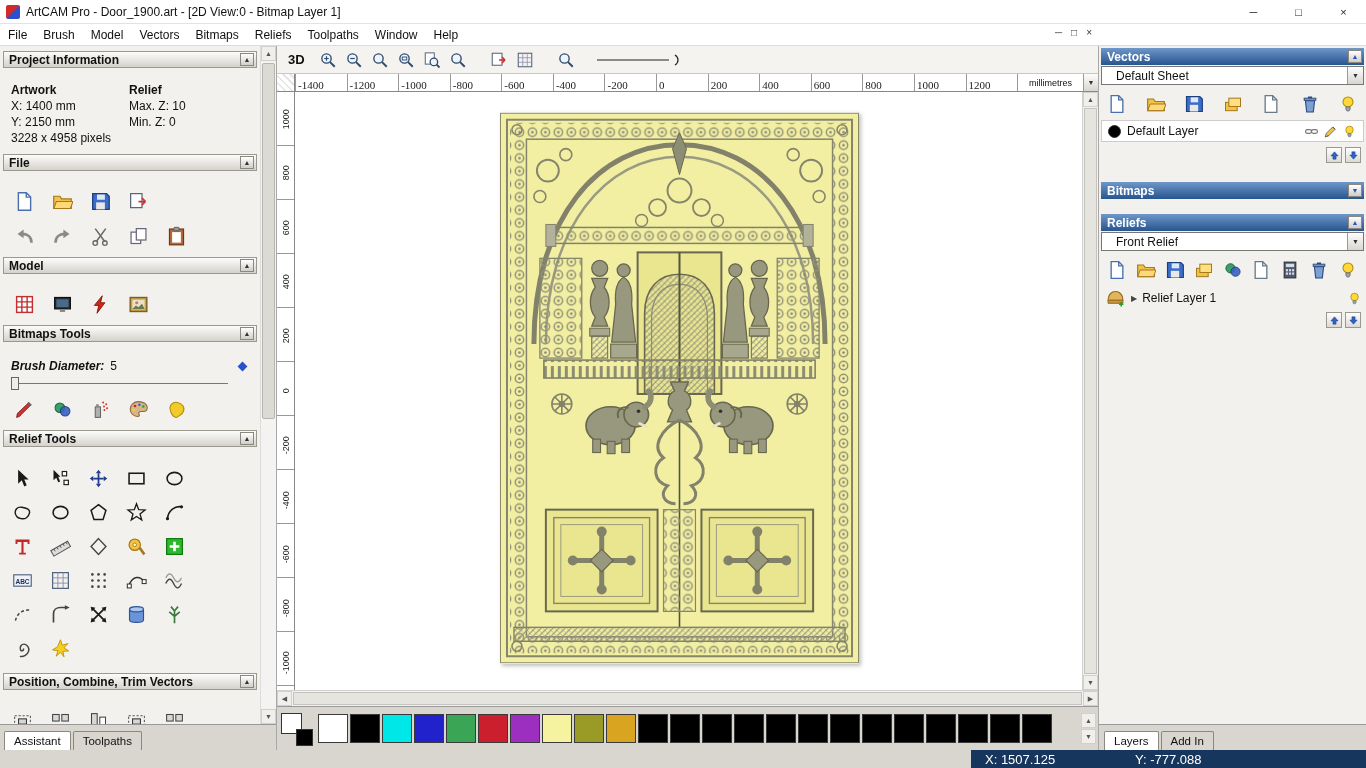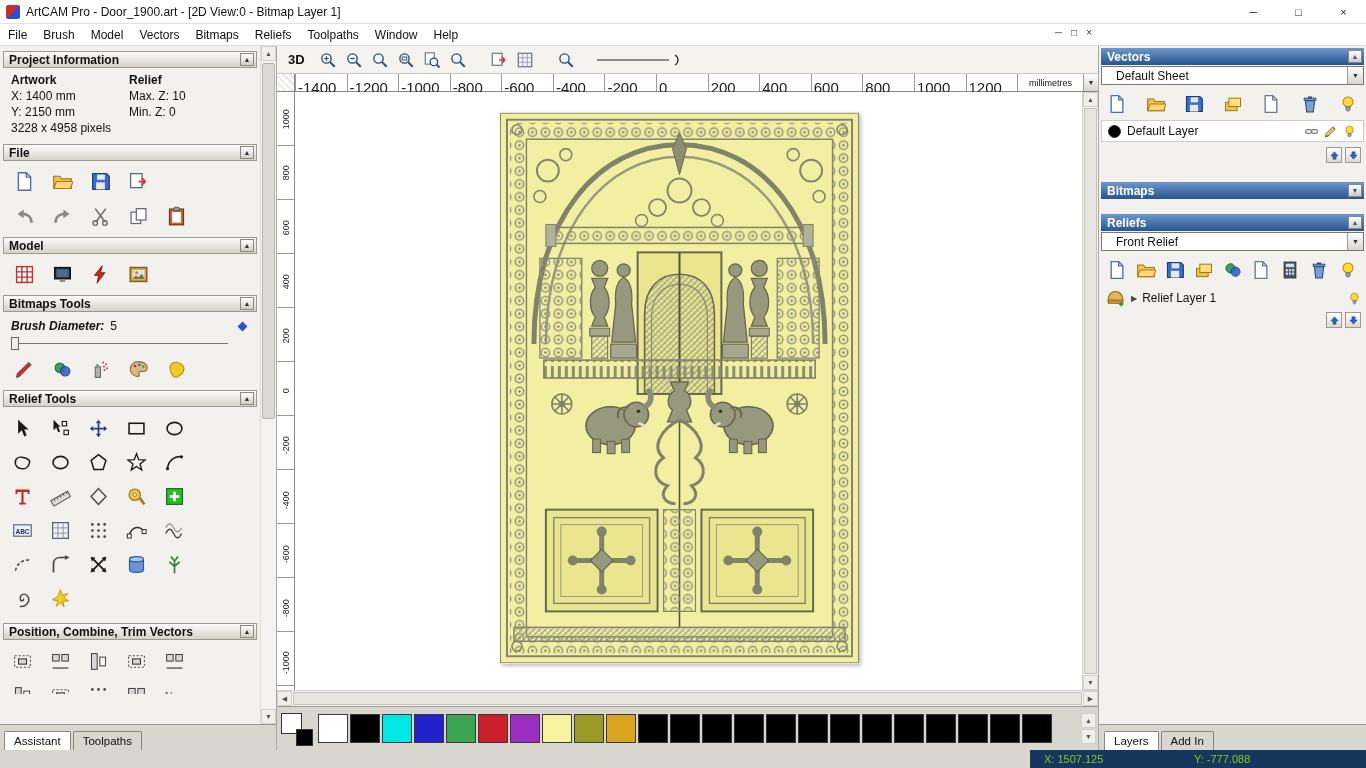--- a/index.html
+++ b/index.html
@@ -20,21 +20,21 @@
 
   
   .left-panel{width:277px;background:#f2f1ed;display:flex;flex-direction:column;border-right:1px solid #a8a8a8;flex:none;}
   .lp-main{flex:1;display:flex;min-height:0;}
   .lp-content{flex:1;overflow:hidden;padding:1px 2px 0 2px;}
   .lp-scrollbar{width:16px;background:#f4f3f1;border-left:1px solid #dcdcdc;display:flex;flex-direction:column;}
   .sb-btn{height:15px;display:flex;align-items:center;justify-content:center;font-size:7px;color:#555;background:#f0efec;border:1px solid #d2d0cb;}
   .sb-track{flex:1;position:relative;}
   .lp-scrollbar .sb-thumb{position:absolute;left:1px;right:1px;top:2px;height:55%;background:#dcdad5;border:1px solid #b8b5ae;border-radius:2px;}
 
-  .sech{height:17px;background:linear-gradient(#fcfcfb,#d5d2cb);border:1px solid #9a988f;display:flex;align-items:center;font-weight:bold;font-size:12px;padding:0 2px 0 5px;margin:4px 1px 2px 1px;}
+  .sech{height:17px;background:linear-gradient(#fcfcfb,#d5d2cb);border:1px solid #9a988f;display:flex;align-items:center;font-weight:bold;font-size:12px;padding:0 2px 0 5px;margin:4px 1px 12px 1px;}
   .hbtn{margin-left:auto;width:14px;height:13px;border:1px solid #8a887f;background:linear-gradient(#fff,#d0cec8);font-size:7px;display:flex;align-items:center;justify-content:center;color:#333;flex:none;}
   .rph .hbtn{color:#2a52c8;}
 
   .pi-grid{display:grid;grid-template-columns:118px 1fr;padding:2px 0 0 9px;line-height:16px;}
   .pi-grid .h{font-weight:bold;}
   .pi-pixels{padding:0 0 3px 9px;line-height:17px;}
 
   .icon-row{display:flex;gap:9px;padding:5px 2px 3px 8px;}
   .tile{width:29px;height:27px;display:flex;align-items:center;justify-content:center;color:#51617d;}
   .ic{width:21px;height:21px;display:block;}
@@ -61,21 +61,21 @@
   .cv-toolbar{height:28px;background:#f4f3f0;border-bottom:1px solid #c8c8c8;display:flex;align-items:center;gap:3px;padding-left:6px;flex:none;}
   .btn3d{font-weight:bold;font-size:13px;padding:2px 5px;margin-right:4px;}
   .cv-toolbar .tile{width:23px;height:23px;}
   .cv-toolbar .ic{width:18px;height:18px;}
   .cv-group{display:flex;gap:3px;}
   .vsep{width:12px;height:1px;}
   .line-preview{margin-left:12px;}
 
   .ruler-h{height:18px;display:flex;border-bottom:1px solid #888;background:#fff;flex:none;}
   .ruler-corner{width:18px;border-right:1px solid #888;background:repeating-linear-gradient(45deg,#e6e6e6 0 2px,#fff 2px 5px);flex:none;}
-  .hlabels{flex:1;display:flex;font-size:15px;color:#222;}
+  .hlabels{flex:1;display:flex;font-size:11px;color:#222;font-family:Liberation Serif, serif;}
   .hlabels div{flex:1;border-left:1px solid #999;padding:5px 0 0 2px;white-space:nowrap;overflow:visible;}
   .ruler-unit{width:66px;border-left:1px solid #999;font-size:9px;display:flex;align-items:center;justify-content:center;flex:none;}
   .ruler-dd{width:15px;border-left:1px solid #999;background:linear-gradient(#fdfdfd,#d8d6d0);display:flex;align-items:center;justify-content:center;font-size:7px;color:#333;flex:none;}
 
   .canvas-row{flex:1;display:flex;min-height:0;}
   .ruler-v{width:18px;border-right:1px solid #888;background-image:repeating-linear-gradient(to bottom,#fff 0 53px,#999 53px 54px);font-size:9px;color:#222;flex:none;display:flex;flex-direction:column;}
   .vlabels{flex:1;display:flex;flex-direction:column;}
   .vlabels div{flex:1;display:flex;align-items:center;justify-content:center;writing-mode:vertical-rl;transform:rotate(180deg);}
   .canvas{flex:1;position:relative;background:#fff;overflow:hidden;}
   .door{position:absolute;left:205px;top:20px;box-shadow:2px 2px 4px rgba(0,0,0,0.25);}
@@ -110,21 +110,21 @@
   .ud-btn{width:16px;height:16px;border:1px solid #9a988f;background:linear-gradient(#fff,#dcdad4);display:flex;align-items:center;justify-content:center;}
   .ud-btn .ic{width:11px;height:11px;}
   .gap12{height:13px;}
   .relief-row{display:flex;align-items:center;gap:5px;margin:3px 4px 0 6px;height:22px;}
   .expander{font-size:8px;color:#444;}
   .rp-tabs{margin-top:auto;height:26px;background:#d9d6d0;border-top:1px solid #999;display:flex;align-items:flex-end;padding-left:5px;gap:2px;}
 
   
   .statusbar{height:18px;display:flex;background:#d9d6d0;flex:none;}
   .sb-left{flex:1;}
-  .sb-coords{width:336px;background:#17365d;color:#84cc16;display:flex;align-items:center;font-size:11px;}
+  .sb-coords{width:395px;background:#17365d;color:#ffffff;display:flex;align-items:center;font-size:13px;}
   .sb-coords .xval{margin-left:14px;width:150px;}
 </style>
 </head>
 <body>
 
 <svg width="0" height="0" style="position:absolute" aria-hidden="true">
 <defs>
 <symbol id="page" viewBox="0 0 24 24">
         <path d="M5 2h9l5 5v15H5z" fill="#fff" stroke="currentColor" stroke-width="1.6"></path>
         <path d="M14 2v5h5" fill="none" stroke="currentColor" stroke-width="1.6"></path>

